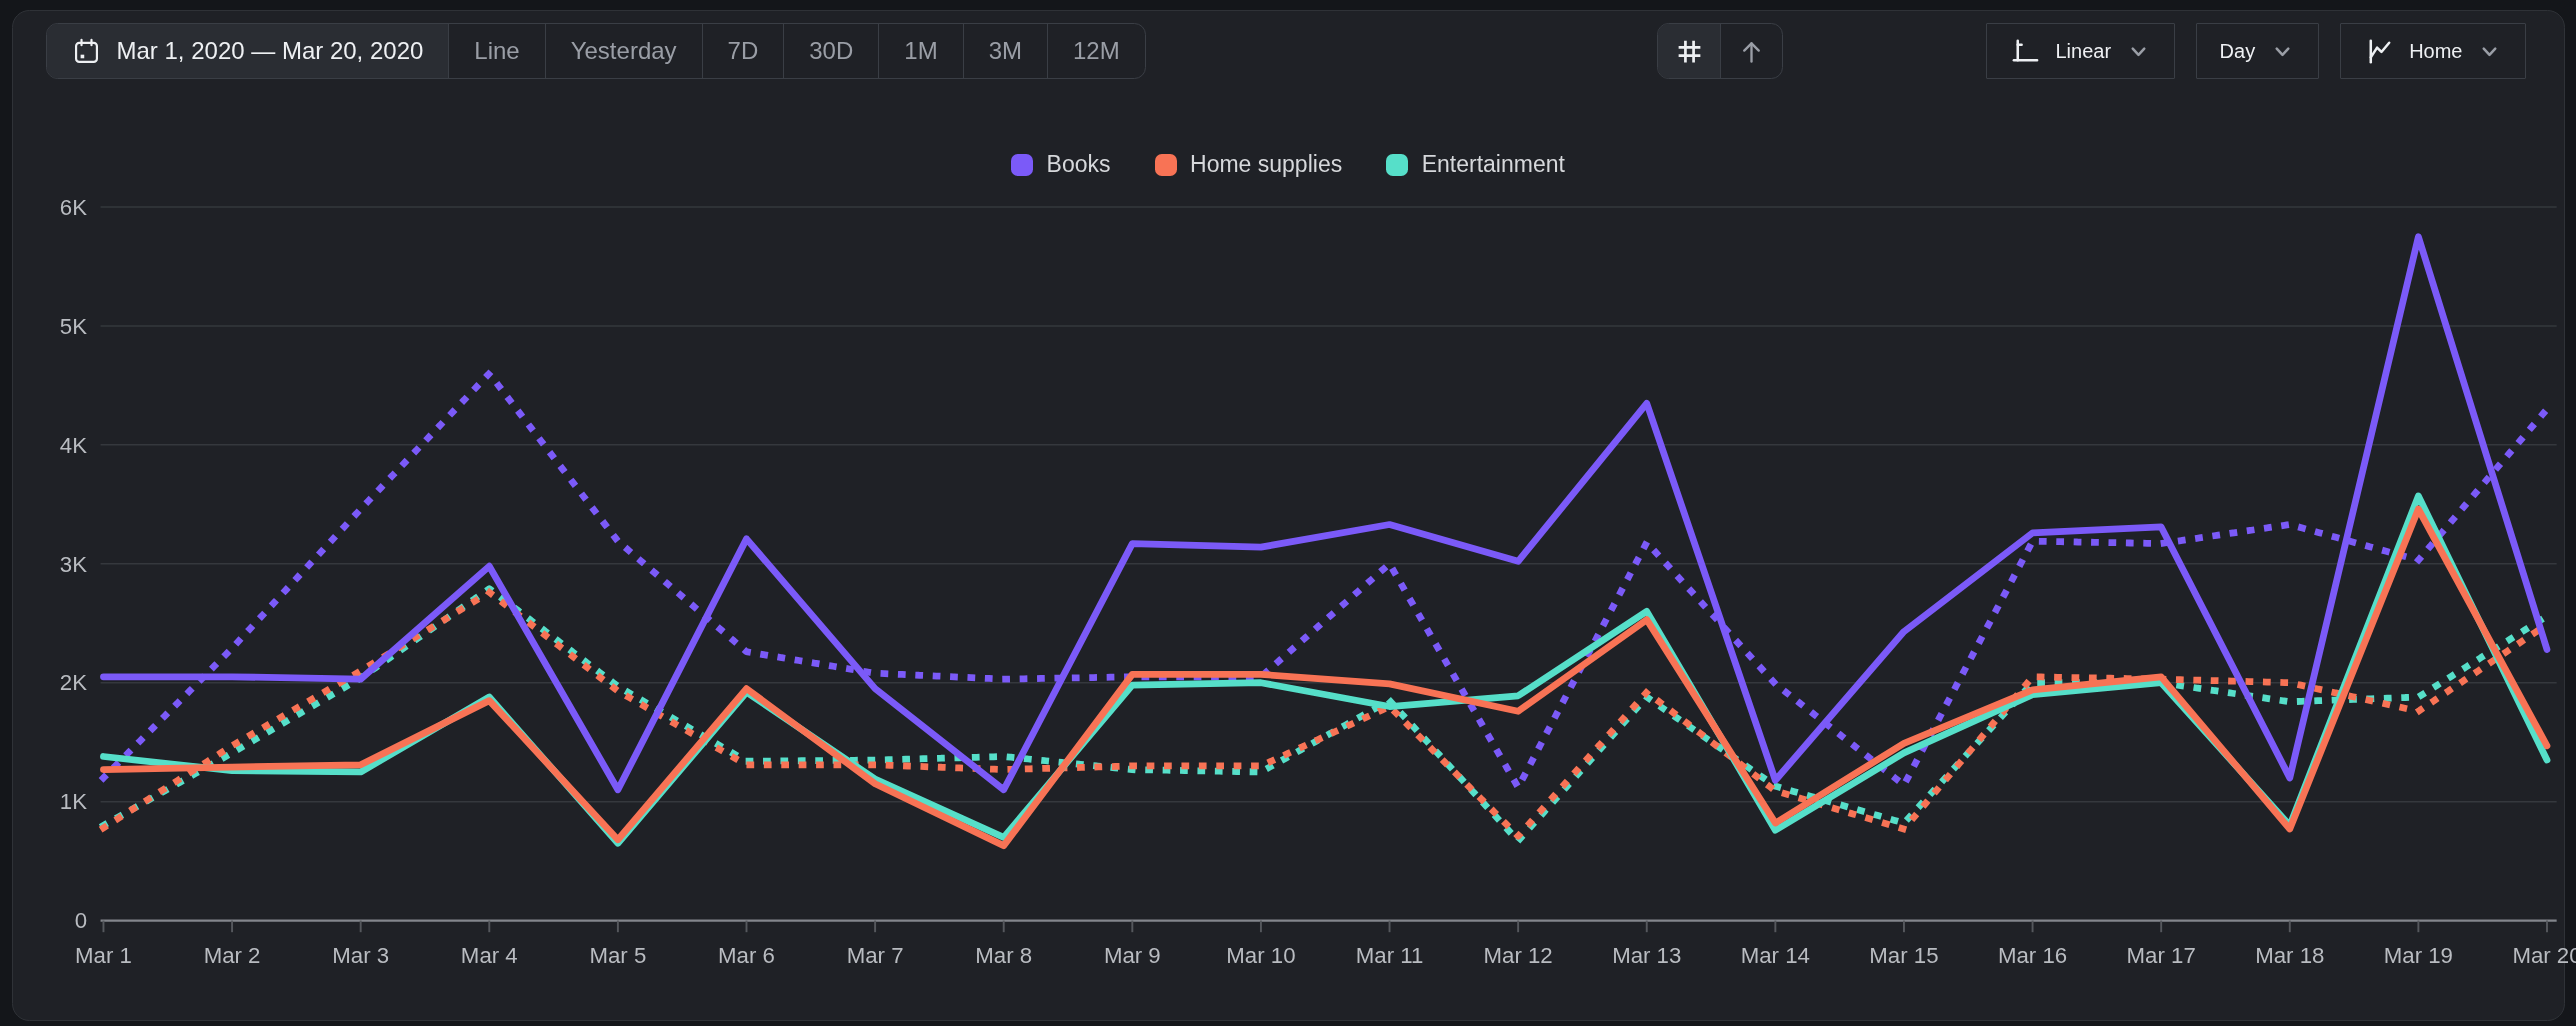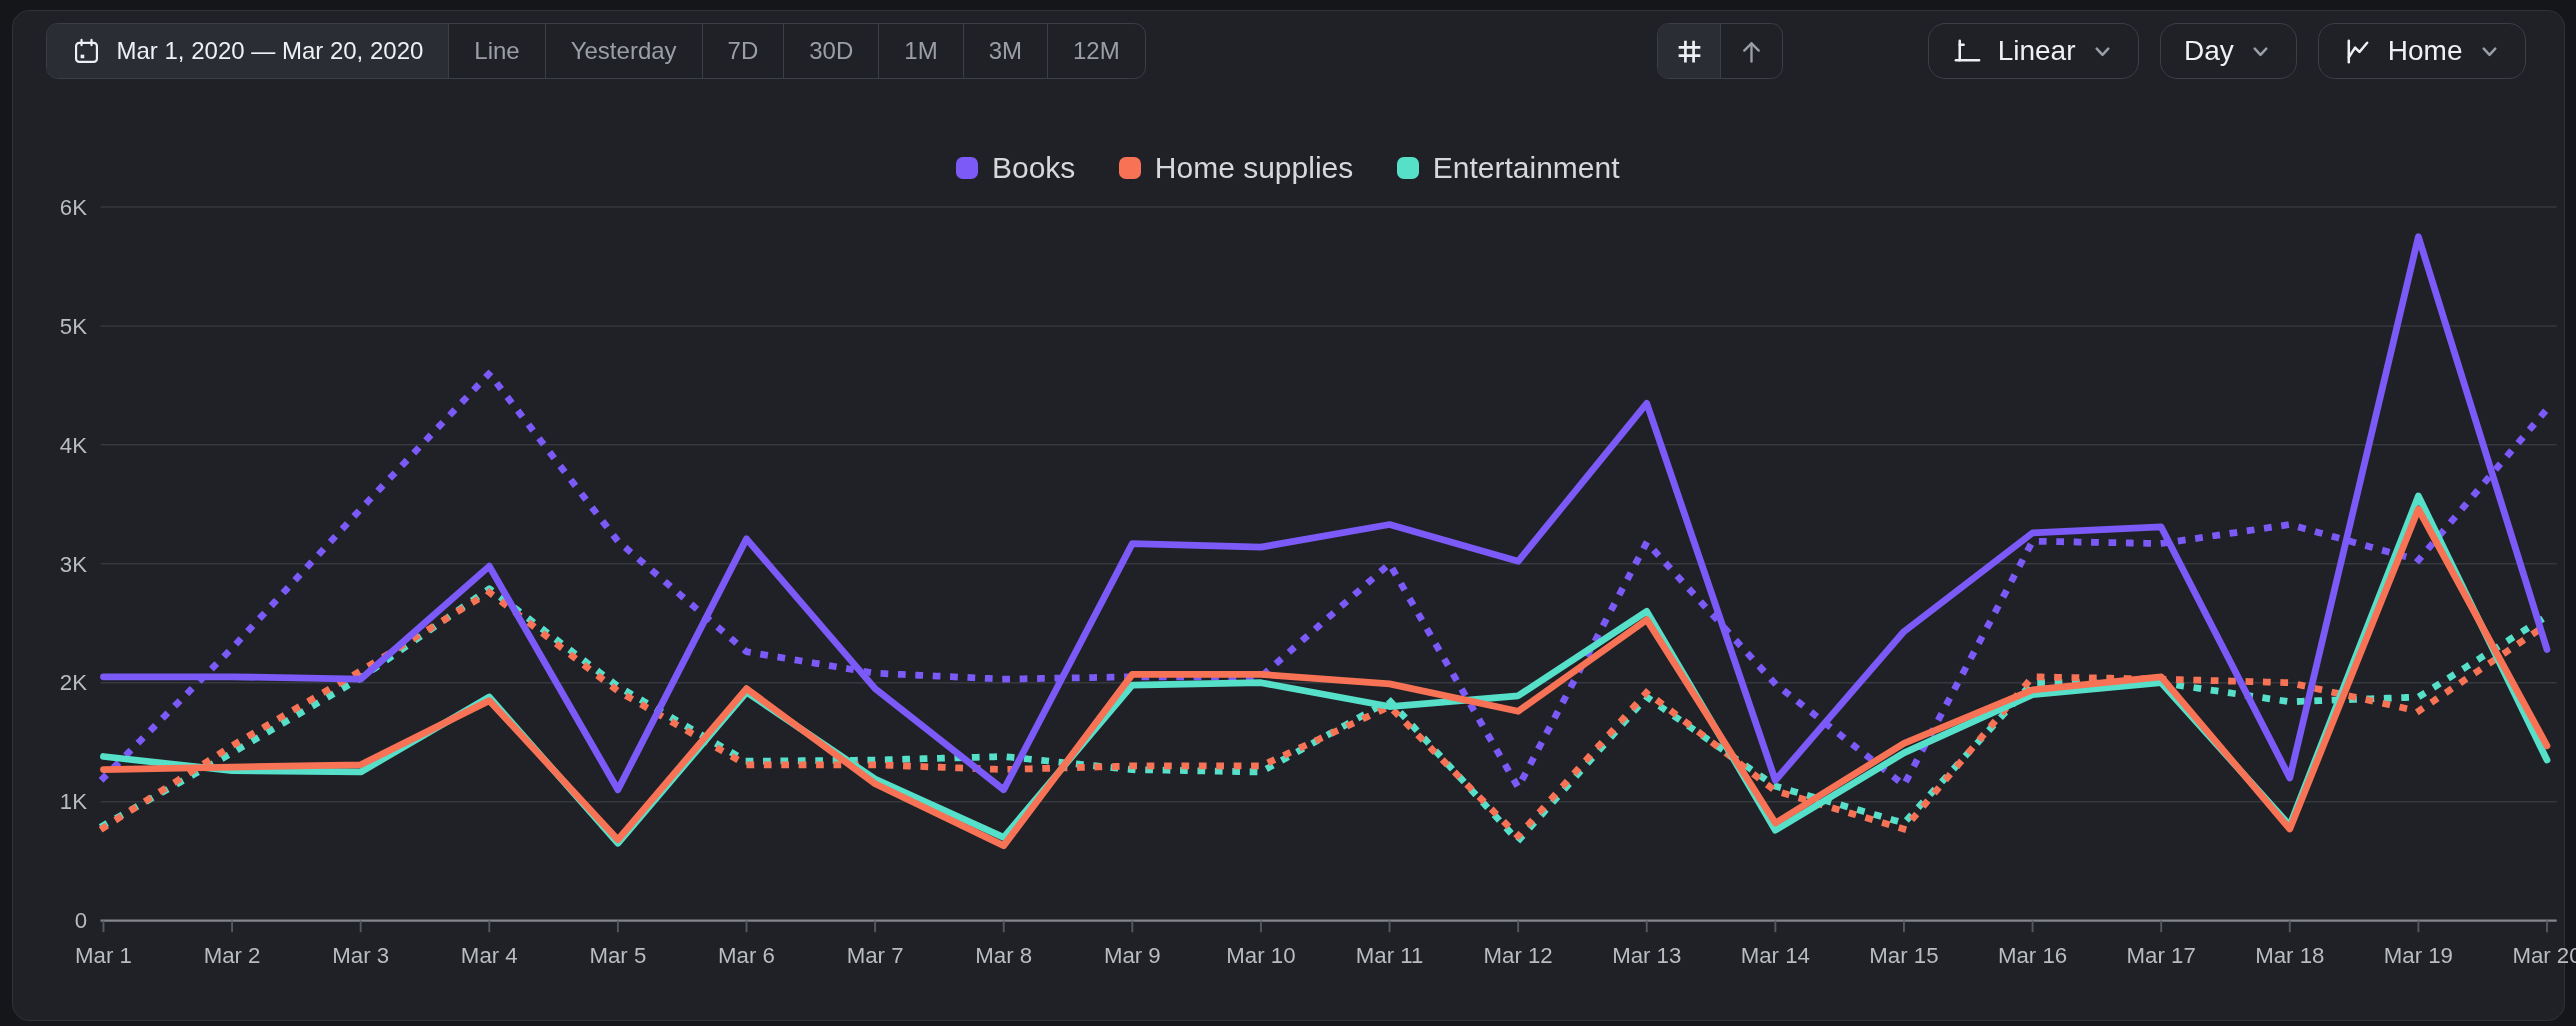--- a/index.html
+++ b/index.html
@@ -21,29 +21,29 @@
           border:1.9px solid #3a3e45; border-radius:11.6px; display:flex; align-items:center;
           justify-content:center; gap:15.5px; color:#eef0f3; font-size:24px; font-weight:500; }
   .mini-group { position:absolute; left:1657px; top:0; height:56px; display:inline-flex;
                 border:1.9px solid #3a3e45; border-radius:11.6px; overflow:hidden; }
   .mini { width:62px; display:flex; align-items:center; justify-content:center;
           color:#9a9ea6; border-left:1.9px solid #3a3e45; cursor:pointer; }
   .mini:first-child { border-left:none; }
   .mini.active { background:#2a2d33; color:#eef0f3; }
   .right-group { position:absolute; right:50px; top:0; height:56px; display:flex; gap:21px; }
   .dropdown { height:56px; display:flex; align-items:center; gap:14.5px; padding:0 23px;
-              border:1.9px solid #3a3e45; border-radius:17px; color:#eef0f3;
-              font-size:28px; font-weight:500; cursor:pointer; }
+              border:1.9px solid #3a3e45; border-radius:1px; color:#eef0f3;
+              font-size:20px; font-weight:500; cursor:pointer; }
   .dropdown .chev { color:#9a9ea6; display:flex; }
   .icon { display:flex; align-items:center; justify-content:center; }
 
   
   .legend { position:absolute; left:0; top:151px; width:2576px; display:flex;
             justify-content:center; gap:44px; }
-  .legend-item { display:flex; align-items:center; gap:13.5px; font-size:30px; color:#d6d8db; }
+  .legend-item { display:flex; align-items:center; gap:13.5px; font-size:23px; color:#d6d8db; }
   .swatch { width:22px; height:22px; border-radius:6.8px; }
 </style>
 </head>
 <body>
 
 <div class="card"></div>
 
 <svg id="chart-svg" viewBox="0 0 2664 1062">
     <text x="90" y="960" fill="#b9bcc1" font-size="23" text-anchor="end" font-family="Liberation Sans, sans-serif">0</text>
     <line x1="104" y1="829" x2="2644" y2="829" stroke="#35383d" stroke-width="1.5"></line>

